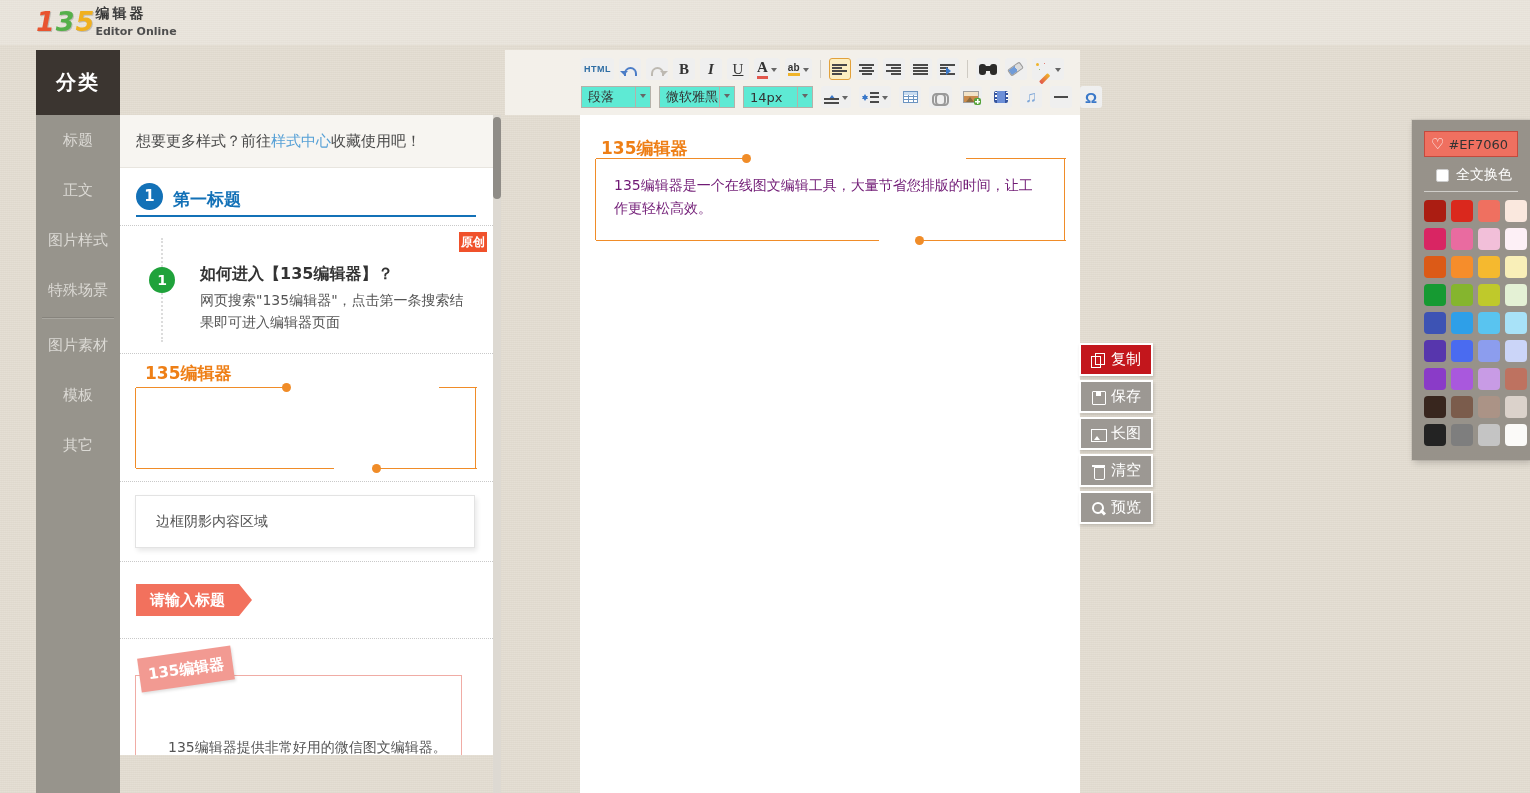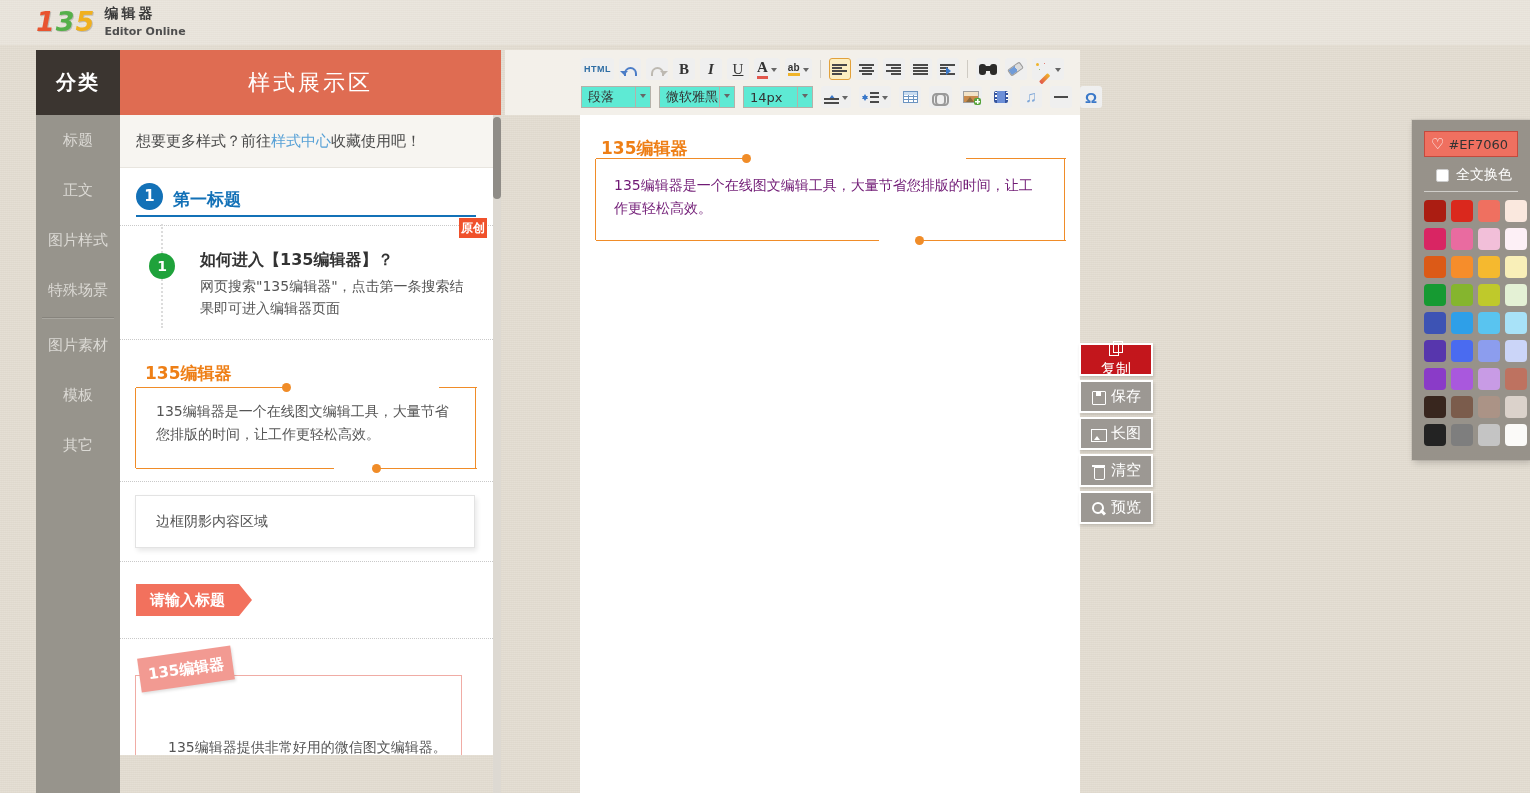--- a/index.html
+++ b/index.html
@@ -7,21 +7,21 @@
   body { font-family:"DejaVu Sans","Liberation Sans",sans-serif; }
   #app { position:relative; width:1530px; height:793px; overflow:hidden;
     background-color:#E3DDD2;
     background-image:
       repeating-linear-gradient(90deg, rgba(255,255,255,.06) 0 1px, rgba(0,0,0,0) 1px 2px),
       repeating-linear-gradient(0deg, rgba(140,125,105,.05) 0 1px, rgba(0,0,0,0) 1px 2px);
   }
   .topbar { position:absolute; left:0; top:0; width:100%; height:45px; background:rgba(255,255,255,.22); }
 
   
-  .logo { position:absolute; left:36px; top:5px; display:flex; align-items:center; gap:9px; }
+  .logo { position:absolute; left:36px; top:5px; display:flex; align-items:center; }
   .logo-digits { font:bold italic 27px "DejaVu Sans",sans-serif; letter-spacing:1px; text-shadow:1px 1px 0 rgba(0,0,0,.18); }
   .logo-digits .d1 { color:#E8542F; } .logo-digits .d2 { color:#55B04A; } .logo-digits .d3 { color:#F0B01F; }
   .logo-text .cn { font-size:14px; font-weight:bold; color:#3A3A3A; letter-spacing:3px; }
   .logo-text .en { font-size:11px; font-weight:bold; color:#4E4E4E; margin-top:2px; }
 
   
   .nav { position:absolute; left:548px; top:0; height:45px; display:flex; align-items:center; gap:35px; font-size:15px; color:#333; }
   .nav-item { display:flex; align-items:center; cursor:pointer; white-space:nowrap; }
   .nav-item.accent { color:#E5392B; }
   .nav-crt { width:0; height:0; border:4px solid transparent; border-top:5px solid currentColor; margin-left:5px; margin-top:5px; }
@@ -42,21 +42,21 @@
   .sec { position:absolute; left:0; width:373px; border-bottom:1px dotted #C9C9C9; }
   .notice { top:0; height:53px; background:#F7F5F1; border-bottom:1px solid #E8E5DF; line-height:52px; padding-left:16px; font-size:15px; color:#4A4A4A; }
   .notice a { color:#56A0D6; text-decoration:none; cursor:pointer; }
 
   .sec1 { top:53px; height:58px; background:#fff; }
   .badge1 { position:absolute; left:16px; top:15px; width:27px; height:27px; border-radius:50%; background:#1371B7; color:#fff;
     font-weight:bold; font-size:15px; text-align:center; line-height:27px; }
   .t1 { position:absolute; left:53px; top:20px; color:#1371B7; font-size:17px; font-weight:bold; }
   .t1-line { position:absolute; left:16px; width:340px; bottom:8px; height:2px; background:#1371B7; }
 
-  .sec2 { top:97px; height:128px;padding-left:12px; }
+  .sec2 { top:111px; height:128px;padding-left:12px; }
   .orig-badge { position:absolute; left:339px; top:6px; width:28px; height:20px; background:#F0512B; color:#fff; font-size:12px;
     text-align:center; line-height:20px; font-weight:bold; }
   .vline { position:absolute; left:41px; top:12px; height:104px; border-left:2px dotted #DCDCDC; }
   .gcircle { position:absolute; left:29px; top:41px; width:26px; height:26px; border-radius:50%; background:#1FA23B; color:#fff;
     font-weight:bold; font-size:14px; text-align:center; line-height:26px; }
   .h2 { position:absolute; left:80px; top:38px; font-size:16px; font-weight:bold; color:#333; }
   .b2 { position:absolute; left:80px; top:63px; font-size:14px; color:#555; line-height:22px; white-space:pre-line; }
 
   .sec3 { top:239px; height:128px; }
   .t3 { position:absolute; left:25px; top:8px; color:#EE7F16; font-size:17px; font-weight:bold; }
@@ -171,21 +171,21 @@
   
   .canvas { position:absolute; left:580px; top:115px; width:500px; height:678px; background:#fff; }
   .e-title { position:absolute; left:21px; top:22px; color:#EE7F16; font-size:17px; font-weight:bold; }
   .ebox { position:absolute; left:15px; top:44px; width:470px; height:81px; border-left:1px solid #F08C28; border-right:1px solid #F08C28; }
   .e-body { position:absolute; left:18px; top:15px; font-size:14px; color:#701a75; line-height:23px; white-space:pre-line; }
 
   
   .actions { position:absolute; left:1079px; top:343px; width:74px; display:flex; flex-direction:column; gap:4px; }
   .act-btn { height:33px; display:flex; align-items:center; justify-content:center; gap:5px; color:#fff; font-size:15px;
     background:#9C9893; border:2px solid #fff; cursor:pointer; box-shadow:1px 2px 3px rgba(0,0,0,.15); }
-  .act-btn.primary { background:#C3161C;flex-direction:column; }
+  .act-btn.primary { background:#C3161C; }
   .ai { position:relative; width:15px; height:14px; flex:none; }
   .ai-copy::before { content:""; position:absolute; left:4px; top:0; width:8px; height:10px; border:1.5px solid #fff; }
   .ai-copy::after { content:""; position:absolute; left:0; top:3px; width:8px; height:10px; border:1.5px solid #fff; background:inherit; }
   .ai-save::before { content:""; position:absolute; left:1px; top:1px; width:12px; height:12px; border:1.5px solid #fff; border-radius:1px; }
   .ai-save::after { content:""; position:absolute; left:5px; top:1px; width:5px; height:5px; background:#fff; }
   .ai-long-image::before { content:""; position:absolute; left:0; top:2px; width:14px; height:11px; border:1.5px solid #fff; }
   .ai-long-image::after { content:""; position:absolute; left:3px; top:6px; border:3.5px solid transparent; border-bottom:4px solid #fff; }
   .ai-clear::before { content:""; position:absolute; left:3px; top:3px; width:9px; height:11px; border:1.5px solid #fff; border-radius:0 0 2px 2px; }
   .ai-clear::after { content:""; position:absolute; left:1px; top:1px; width:13px; height:2px; background:#fff; }
   .ai-preview::before { content:""; position:absolute; left:1px; top:1px; width:8px; height:8px; border:2px solid #fff; border-radius:50%; }
@@ -223,21 +223,20 @@
   <div class="side-item">标题</div>
       <div class="side-item">正文</div>
       <div class="side-item">图片样式</div>
       <div class="side-item">特殊场景</div>
       <div class="side-div"></div>
       <div class="side-item">图片素材</div>
       <div class="side-item">模板</div>
       <div class="side-item">其它</div>
     </aside>
 
-  <div class="panel-head">样式展示区</div>
 
   <div class="panel-body">
     <div class="sec notice"><span>想要更多样式？前往</span><a>样式中心</a><span>收藏使用吧！</span></div>
 
     <div class="sec sec1">
       <div class="badge1">1</div>
       <div class="t1">第一标题</div>
       <div class="t1-line"></div>
     </div>
 
@@ -252,22 +251,20 @@
 
     <div class="sec sec3">
       <div class="t3">135编辑器</div>
       <div class="obox">
         <div class="oseg" style="left:0;top:-1px;width:150px;"></div>
         <div class="oseg" style="left:303px;top:-1px;width:38px;"></div>
         <div class="oseg" style="left:0;bottom:-1px;width:198px;"></div>
         <div class="oseg" style="left:244px;bottom:-1px;width:97px;"></div>
         <div class="odot" style="left:146px;top:-5px;"></div>
         <div class="odot" style="left:236px;bottom:-5px;"></div>
-        <div class="btext">135编辑器是一个在线图文编辑工具，大量节省
-您排版的时间，让工作更轻松高效。</div>
       </div>
     </div>
 
     <div class="sec sec4">
       <div class="shadowbox">边框阴影内容区域</div>
     </div>
 
     <div class="sec sec5">
       <div class="arrowtag">请输入标题</div>
     </div>

